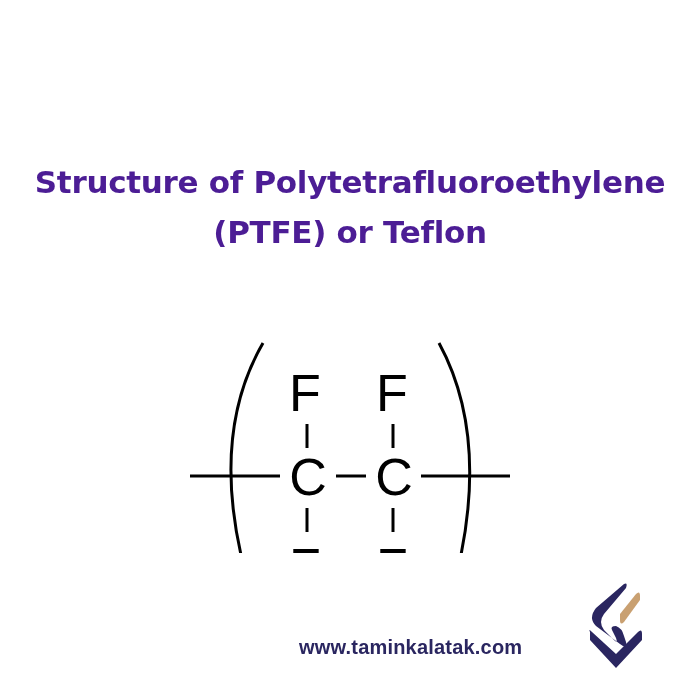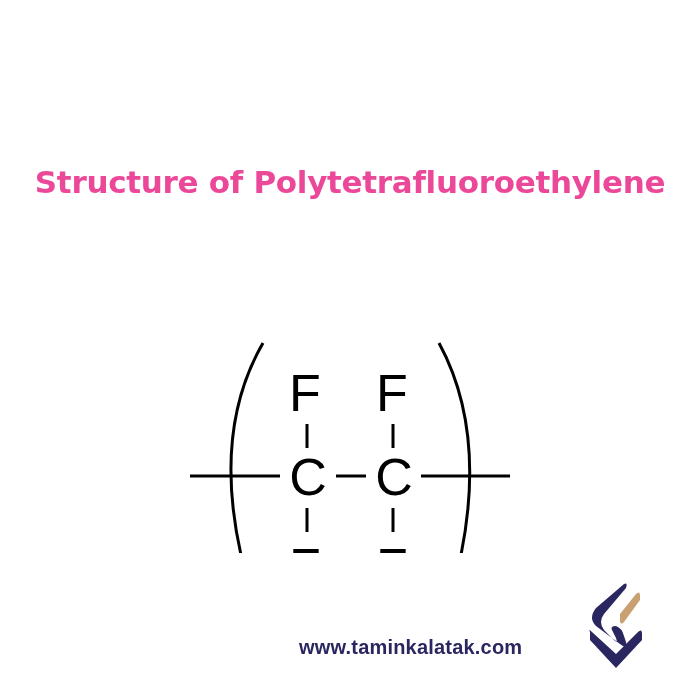--- a/index.html
+++ b/index.html
@@ -1,37 +1,38 @@
 <!DOCTYPE html>
 <html><head>
   <meta charset="utf-8">
   <style>
     html, body { margin: 0; padding: 0; background: #ffffff; }
     body { width: 700px; height: 700px; position: relative; overflow: hidden; }
     .title {
       position: absolute; left: 0; top: 157px; width: 700px;
       text-align: center; font-family: "DejaVu Sans", sans-serif;
-      font-weight: bold; font-size: 31px; line-height: 50px; color: #ec4899;
+      font-weight: bold; font-size: 31px; line-height: 50px; color: #4c1d95;
       letter-spacing: -0.3px;
     }
     .title div { display: block; }
     .structure { position: absolute; left: 0; top: 0; width: 700px; height: 700px; }
     .clip-mask { position: absolute; left: 0; top: 553px; width: 700px; height: 147px; background: #ffffff; }
     .footer-url {
       position: absolute; left: 299px; top: 636px;
       font-family: Liberation Sans, sans-serif; font-weight: bold;
       font-size: 20px; color: #2a2660; letter-spacing: 0.2px;
     }
     .logo { position: absolute; left: 586px; top: 580px; width: 60px; height: 90px; }
   </style>
 </head>
 <body>
 
 <div class="title">
   <div>Structure of Polytetrafluoroethylene</div>
+  <div>(PTFE) or Teflon</div>
 </div>
 
 <svg class="structure" viewBox="0 0 700 700" xmlns="http://www.w3.org/2000/svg">
   <g stroke="#000" stroke-width="3" fill="none" stroke-linecap="butt">
 
     <path d="M263 343 C 230 400, 222 470, 241 555"></path>
 
     <path d="M439 343 C 470 400, 478 470, 461 555"></path>
 
     <line x1="190" y1="476" x2="280" y2="476"></line>

